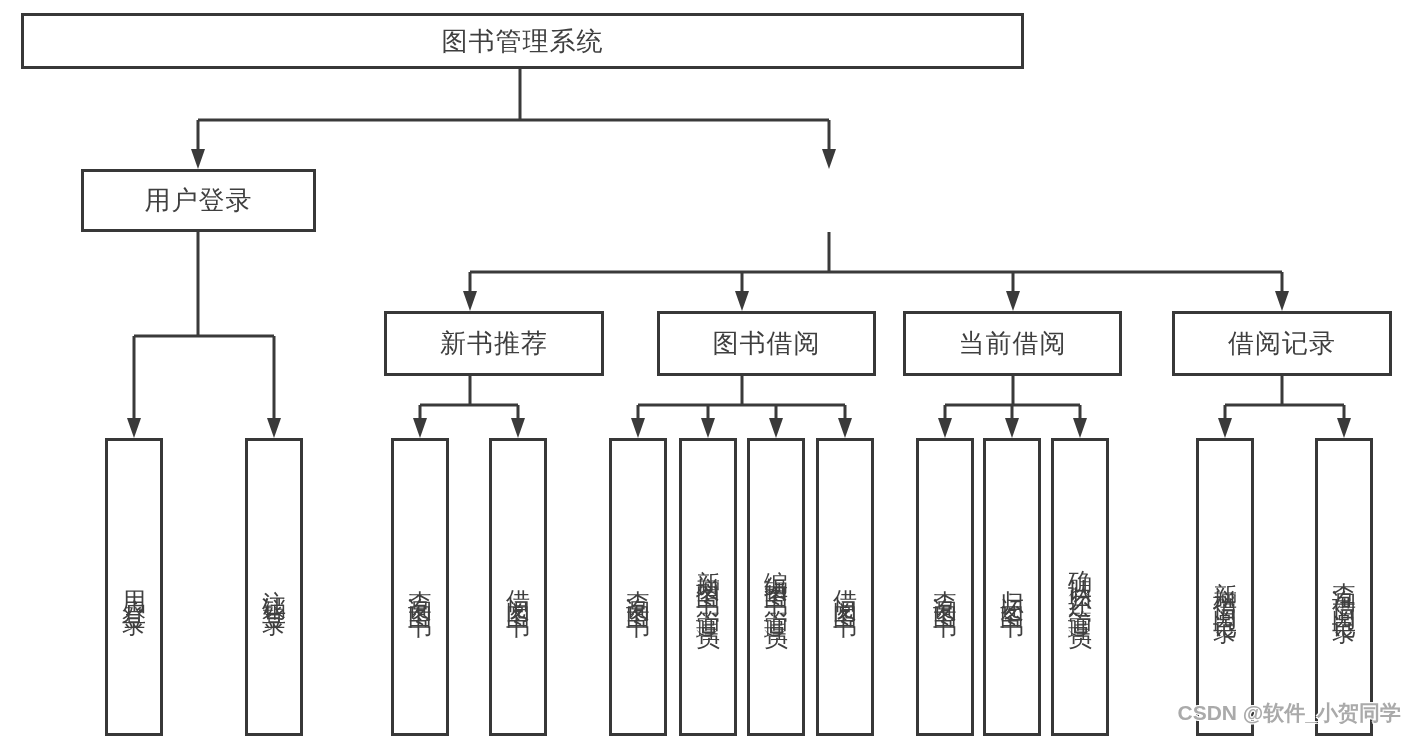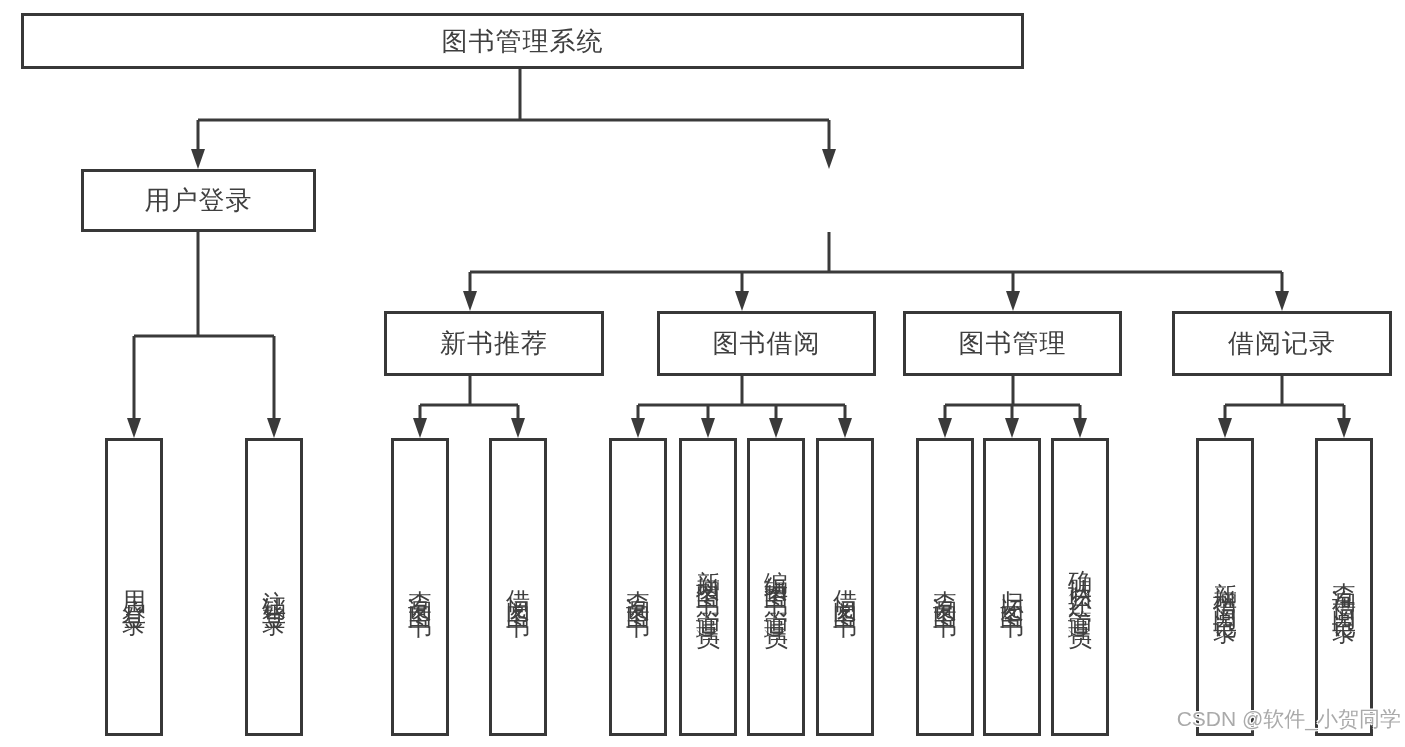--- a/index.html
+++ b/index.html
@@ -55,30 +55,31 @@
     writing-mode:vertical-rl;
     text-orientation:mixed;
     font-size:24px;
     letter-spacing:8px;
     line-height:1;
     white-space:nowrap;
   }
   .watermark{
     position:absolute;
     right:4px;
-    bottom:14px;
+    bottom:20px;
     font-size:21px;
     color:var(--watermark);
     white-space:nowrap;
     text-shadow:
       1px 1px 0 #ffffff,
       -1px -1px 0 #ffffff,
       1px -1px 0 #ffffff,
       -1px 1px 0 #ffffff;
     z-index:5;
+    font-weight:bold;
   }
 </style>
 </head>
 <body>
 
 <div class="canvas">
 
   <svg class="connector-svg" viewBox="0 0 1405 747" xmlns="http://www.w3.org/2000/svg">
     <path d="
       M520 69 V120
@@ -145,21 +146,21 @@
     <span class="hlabel">用户登录</span>
   </div>
 
   <div class="box" style="left:360px;top:311px;width:220px;height:65px;margin-left:24px;">
     <span class="hlabel">新书推荐</span>
   </div>
   <div class="box" style="left:632px;top:311px;width:219px;height:65px;margin-left:25px;">
     <span class="hlabel">图书借阅</span>
   </div>
   <div class="box" style="left:903px;top:311px;width:219px;height:65px;">
-    <span class="hlabel">图书管理</span>
+    <span class="hlabel">当前借阅</span>
   </div>
   <div class="box" style="left:1172px;top:311px;width:220px;height:65px;">
     <span class="hlabel">借阅记录</span>
   </div>
 
   <div class="box vbox" style="left:105px;top:438px;width:58px;height:298px;">
     <span class="vtext">用户登录</span>
   </div>
   <div class="box vbox" style="left:245px;top:438px;width:58px;height:298px;">
     <span class="vtext">注销登录</span>

